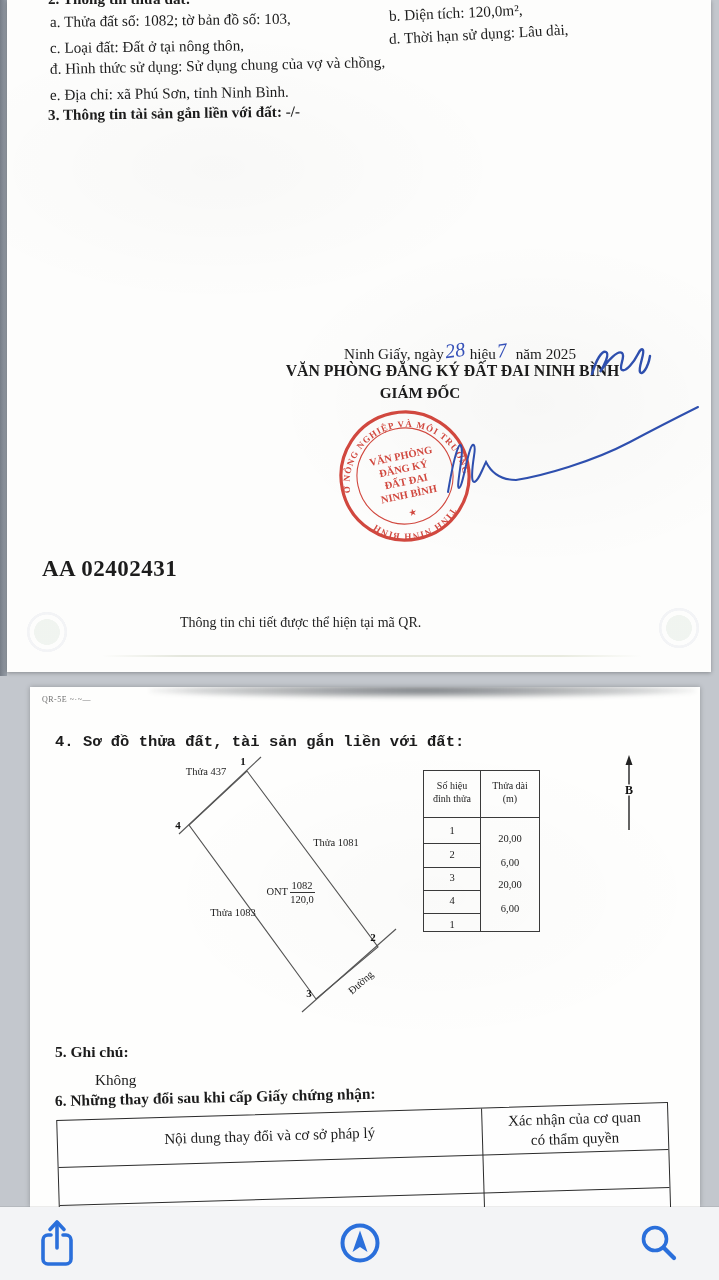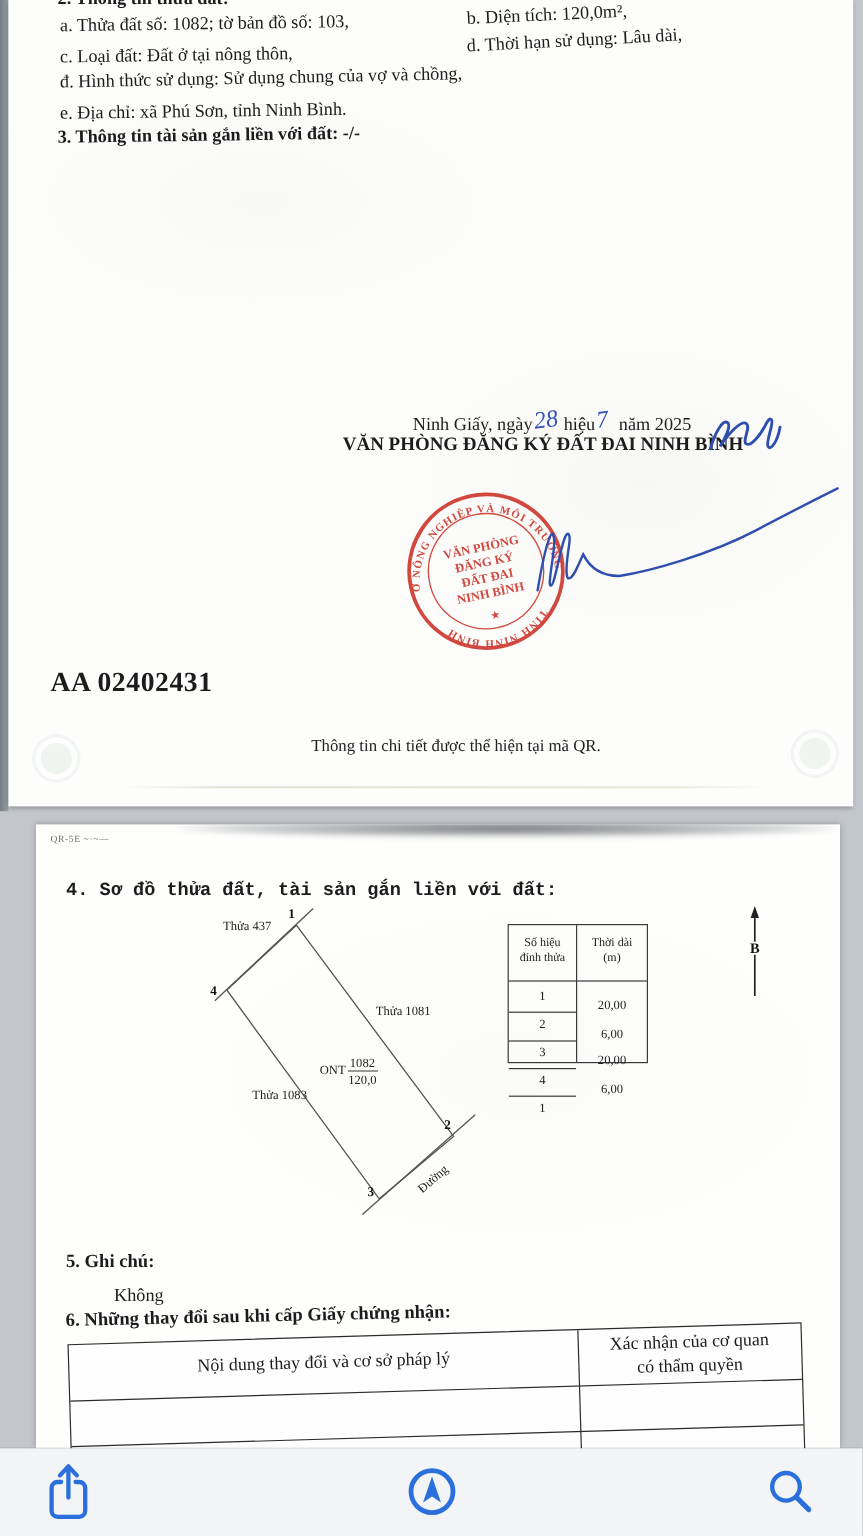--- a/index.html
+++ b/index.html
@@ -16,42 +16,42 @@
   .p1-text{position:absolute;font-size:15.2px;white-space:nowrap;}
   .bold{font-weight:700;}
   .tilt1{transform:rotate(-.8deg);transform-origin:left center;}
   .tilt2{transform:rotate(-2.6deg);transform-origin:left center;}
   .tilt3{transform:rotate(-3deg);transform-origin:left center;}
   .tilt4{transform:rotate(-1.2deg);transform-origin:left center;}
   .center{text-align:center;}
   .hand{display:inline-block;color:#3550b8;font-style:italic;font-size:20px;
         transform:rotate(-8deg);margin:0 5px 0 1px;position:relative;top:-2px;}
   .serial{position:absolute;left:35px;top:556px;font-size:23px;font-weight:700;letter-spacing:.5px;}
-  .qr-note{position:absolute;left:173px;top:615px;width:400px;text-align:center;font-size:14px;color:#222;}
+  .qr-note{position:absolute;left:173px;top:615px;width:400px;text-align:left;font-size:14px;color:#222;}
   .p1-line{position:absolute;left:95px;right:70px;top:655px;height:2px;opacity:.55;
            background:linear-gradient(90deg,transparent,#cfd4c2 15%,#d8dcc8 85%,transparent);}
   .rosette{position:absolute;width:64px;height:64px;border-radius:50%;opacity:.45;
      background:radial-gradient(circle,rgba(140,175,145,.25) 0 28%,transparent 29% 38%,
                 rgba(150,160,190,.22) 39% 44%,transparent 45%);}
   .stamp{position:absolute;left:328px;top:406px;transform:rotate(-12deg);opacity:.93;}
   .sig-svg{position:absolute;left:323px;top:330px;pointer-events:none;}
   
   .page2{position:absolute;left:30px;top:687px;width:670px;height:520px;background:#fefefd;
          box-shadow:0 0 5px rgba(0,0,0,.25);overflow:hidden;
          background-image:radial-gradient(ellipse 400px 220px at 60% 40%,rgba(0,0,0,.015),transparent 70%);}
   .smudge{position:absolute;left:120px;top:-4px;width:545px;height:15px;filter:blur(2px);
           background:radial-gradient(ellipse at center,rgba(25,32,40,.6),rgba(25,32,40,.18) 60%,transparent 75%);}
   .faint-code{position:absolute;left:12px;top:8px;font-size:8px;color:#6f6f6f;
               letter-spacing:.5px;filter:blur(.4px);}
   .p2-h{position:absolute;font-size:15.5px;font-weight:700;white-space:nowrap;}
   .p2-t{position:absolute;font-size:15.2px;white-space:nowrap;margin-left:40px;}
   .sketch-svg{position:absolute;left:100px;top:55px;}
   .north-svg{position:absolute;left:585px;top:65px;}
   
-  .mtable{position:absolute;left:393px;top:83px;width:117px;height:116px;
+  .mtable{position:absolute;left:393px;top:83px;width:117px;height:162px;
           border:1.3px solid #3a3a3a;font-size:10px;line-height:1.25;}
   .mt-div{position:absolute;left:56px;top:0;bottom:0;border-left:1.2px solid #3a3a3a;}
   .mt-hline{position:absolute;left:0;right:0;top:46px;border-top:1.2px solid #3a3a3a;}
   .mt-h{position:absolute;top:9px;text-align:center;}
   .mt-h1{left:0;width:56px;}
   .mt-h2{left:57px;right:0;}
   .mt-rline{position:absolute;left:0;width:56px;border-top:1px solid #3a3a3a;}
   .mt-v{position:absolute;left:0;width:56px;text-align:center;font-size:10.5px;}
   .mt-l{position:absolute;left:57px;right:0;text-align:center;font-size:10.5px;}
   
@@ -82,20 +82,21 @@
     <div class="p1-text tilt1" style="left:43px;top:39px;">c. Loại đất: Đất ở tại nông thôn,</div>
     <div class="p1-text tilt3" style="left:382px;top:30px;">d. Thời hạn sử dụng: Lâu dài,</div>
     <div class="p1-text tilt4" style="left:43px;top:60px;">đ. Hình thức sử dụng: Sử dụng chung của vợ và chồng,</div>
     <div class="p1-text tilt1" style="left:43px;top:86px;">e. Địa chỉ: xã Phú Sơn, tỉnh Ninh Bình.</div>
     <div class="p1-text bold tilt1" style="left:41px;top:106px;">3. Thông tin tài sản gắn liền với đất: -/-</div>
 
     <div class="p1-text center" style="left:253px;top:341px;width:400px;">
       <span>Ninh Giấy, ngày</span><span class="hand">28</span><span>hiệu</span><span class="hand">7</span> <span>năm 2025</span>
     </div>
     <div class="p1-text bold center" style="left:173px;top:362px;width:545px;font-size:15.8px;">VĂN PHÒNG ĐĂNG KÝ ĐẤT ĐAI NINH BÌNH</div>
+    <div class="p1-text bold center" style="left:173px;top:384px;width:480px;">GIÁM ĐỐC</div>
 
     <svg class="stamp" width="140" height="140" viewBox="0 0 140 140">
       <g fill="none" stroke="#ce3b31">
         <circle cx="70" cy="70" r="64" stroke-width="3.2"></circle>
         <circle cx="70" cy="70" r="48" stroke-width="1.1"></circle>
       </g>
       <defs>
         <path id="arcTop" d="M 13,78 A 57,57 0 0 1 127,78"></path>
         <path id="arcBot" d="M 122,85 A 53,53 0 0 1 18,85"></path>
       </defs>
@@ -166,21 +167,21 @@
     </svg>
 
     <div class="mtable">
       <div class="mt-div"></div>
       <div class="mt-hline"></div>
       <div class="mt-h mt-h1">
         <div>Số hiệu</div>
         <div>đỉnh thửa</div>
       </div>
       <div class="mt-h mt-h2">
-        <div>Thời dài</div>
+        <div>Thửa dài</div>
         <div>(m)</div>
       </div>
       <div class="mt-rline" style="top:72px;"></div>
       <div class="mt-rline" style="top:96px;"></div>
       <div class="mt-rline" style="top:119px;"></div>
       <div class="mt-rline" style="top:142px;"></div>
       <div class="mt-v" style="top:53px;">1</div>
       <div class="mt-v" style="top:77px;">2</div>
       <div class="mt-v" style="top:100px;">3</div>
       <div class="mt-v" style="top:123px;">4</div>

